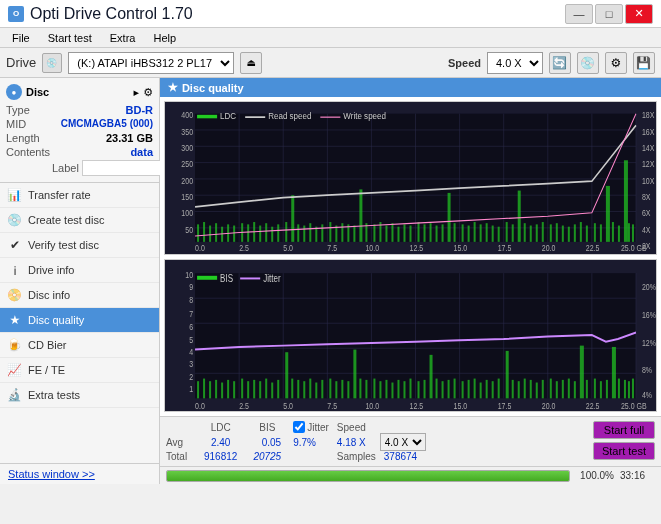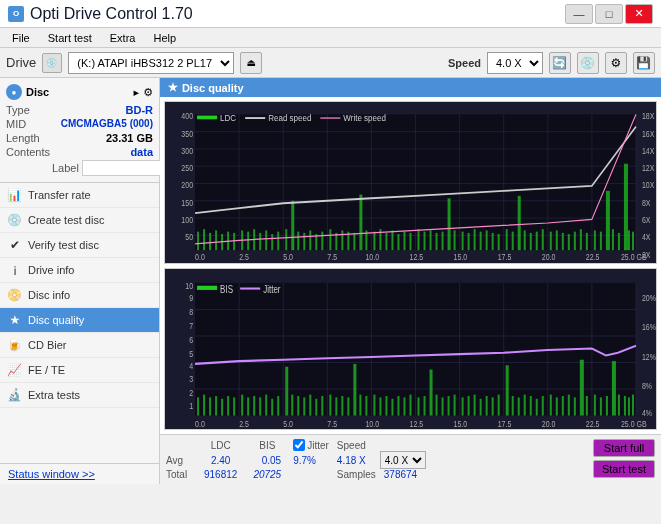--- a/index.html
+++ b/index.html
@@ -760,14 +760,21 @@
         </tbody>
           </table>
 
         <div class="action-btns">
           <button class="action-btn">Start full</button>
           <button class="action-btn">Start test</button>
         </div>
       </div>
     </div>
 
+    <div class="progress-bar-container">
+      <div class="progress-bar-outer">
+        <div class="progress-bar-inner" style="width:100%;"></div>
+      </div>
+      <span class="progress-text">100.0%</span>
+      <span class="time-text">33:16</span>
+    </div>
   </div>
 </div>
 
 </body></html>

